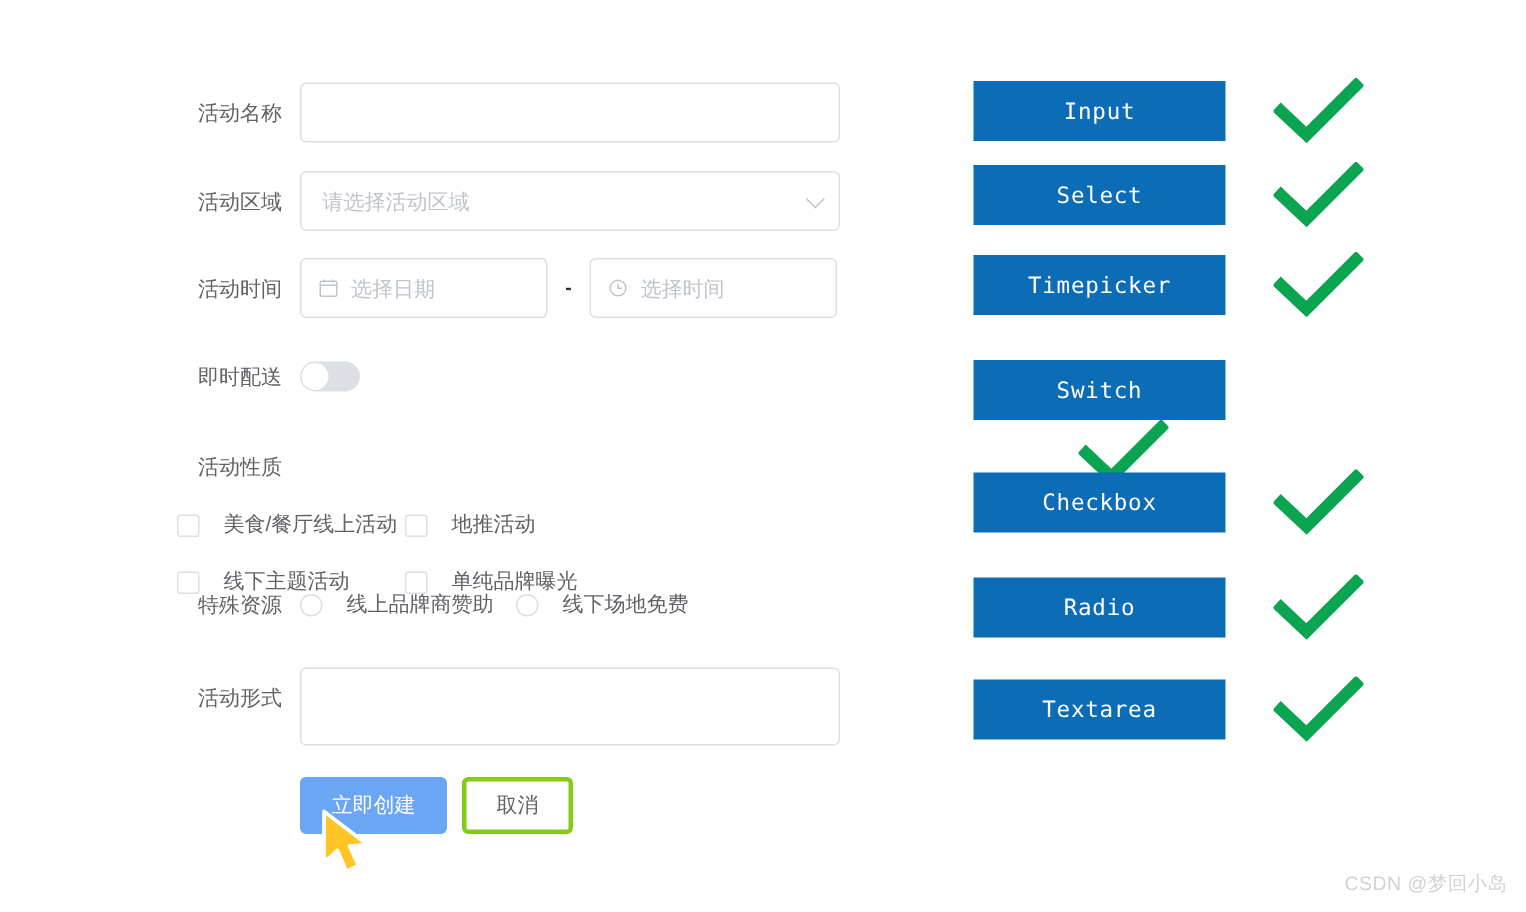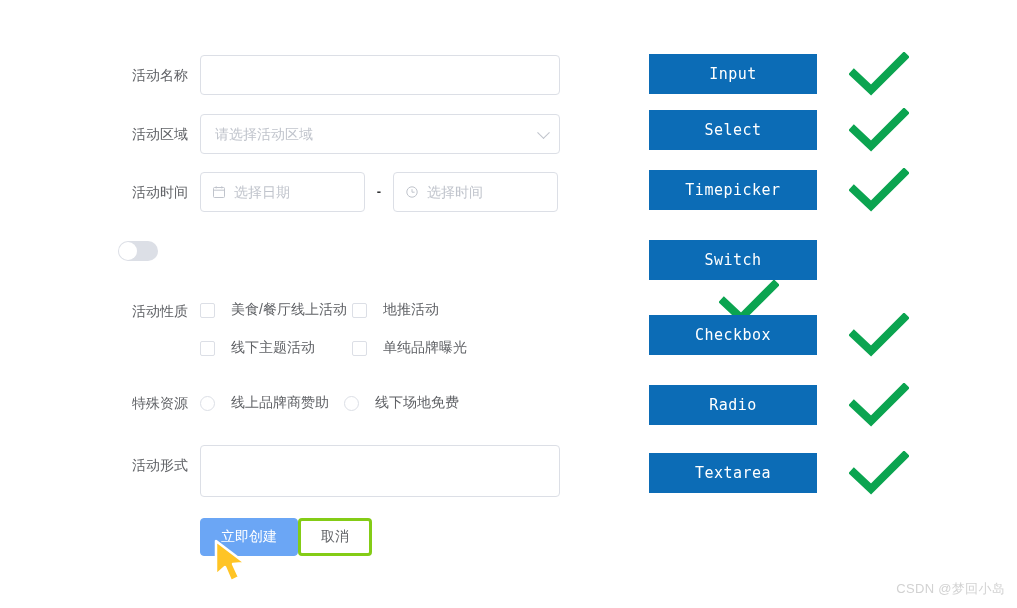--- a/index.html
+++ b/index.html
@@ -52,21 +52,21 @@
   .rdo{width:13px;height:13px;border:1px solid #dcdfe6;border-radius:50%;background:#fff;flex:0 0 13px;}
   .otxt{font-size:14px;color:#606266;margin-left:16px;white-space:nowrap;}
 
   
   .tarea{
     box-sizing:border-box;width:360px;height:52px;border:1px solid #dcdfe6;
     border-radius:4px;background:#fff;position:relative;
   }
 
   
-  .btns{display:flex;gap:0;}
+  .btns{display:flex;gap:10px;}
   .btn{
     box-sizing:border-box;height:38px;border-radius:4px;font-size:14px;
     padding:0 20px;display:flex;align-items:center;justify-content:center;
     cursor:pointer;white-space:nowrap;
   }
   .btn.primary{background:#6ba6f5;color:#fff;border:1px solid #6ba6f5;}
   .btn.plain{background:#fff;color:#606266;border:3px solid #84cc16;}
 
   
   .annot{position:absolute;left:649px;top:0;width:368px;height:608px;}
@@ -138,28 +138,29 @@
                 <path d="M7 4.2 V7.2 H9.6"></path>
               </svg>
             </span>
             <span class="ptxt">选择时间</span>
           </div>
         </div>
       </div>
     </div>
 
     <div class="row" style="left:118px;top:231px;">
+      <div class="lbl">即时配送</div>
       <div class="ctrl">
         <div class="switch">
           <span class="knob"></span>
         </div>
       </div>
     </div>
 
-    <div class="row" style="left:118px;top:291px;">
+    <div class="row" style="left:118px;top:291px;flex-direction:column;">
       <div class="lbl">活动性质</div>
       <div class="ctrl">
         <div class="optline">
           <label class="opt" style="width:152px;margin-right:0;">
             <span class="cbox"></span>
             <span class="otxt">美食/餐厅线上活动</span>
           </label>
           <label class="opt">
             <span class="cbox"></span>
             <span class="otxt">地推活动</span>

